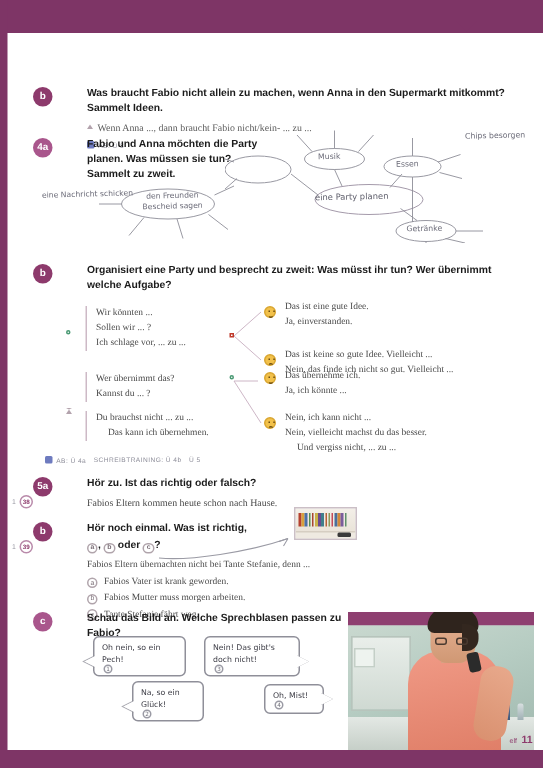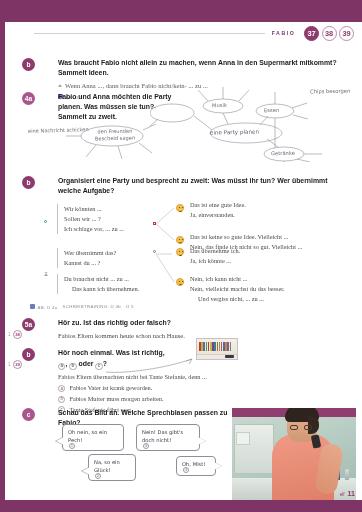--- a/index.html
+++ b/index.html
@@ -328,27 +328,20 @@
 </head>
 <body>
 
 <div class="page">
 
   <div class="bar-top"></div>
   <div class="bar-left"></div>
   <div class="bar-bottom"></div>
   <div class="bar-notch"></div>
 
-  <div class="header-row">
-    <div class="header-rule"></div>
-    <div class="chapter-name">FABIO</div>
-    <div class="track on">37</div>
-    <div class="track off">38</div>
-    <div class="track off">39</div>
-  </div>
 
   <div class="ex" style="left:22px; top:58px; width:330px;">
     <div class="ex-num">b</div>
     <div class="ex-body">
       <div class="ex-title">Was braucht Fabio nicht allein zu machen, wenn Anna in den Supermarkt mitkommt? Sammelt Ideen.</div>
       <div class="ex-sub">
         <span class="tri"></span><span>Wenn Anna ..., dann braucht Fabio nicht/kein- ... zu ...</span>
       </div>
       <div class="refs">
         <span class="ref-chip"><i class="ref-icon"></i><span>AB: Ü 3</span></span>

